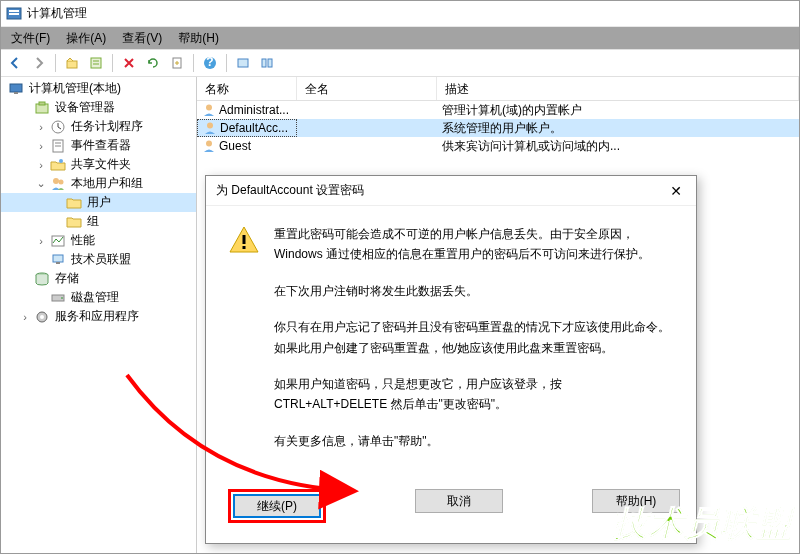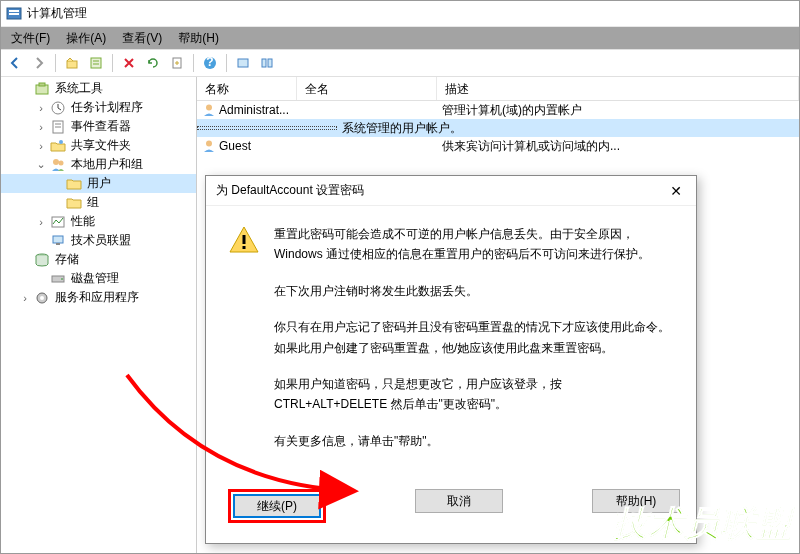--- a/index.html
+++ b/index.html
@@ -147,28 +147,35 @@
       <svg width="14" height="14" viewBox="0 0 14 14">
         <rect x="2" y="3" width="4" height="8" fill="#cde6f7" stroke="#4a86c5"></rect>
         <rect x="8" y="3" width="4" height="8" fill="#cde6f7" stroke="#4a86c5"></rect>
       </svg>
     </div>
 </div>
 
 <div class="main-area">
 
   <div class="tree-panel">
+    <div class="tree-node">
+      <span class="tree-icon"><svg class="svg-icon" viewBox="0 0 16 16">
+            <rect x="2" y="3" width="12" height="8" fill="#4a86c5" stroke="#2a5a8a"></rect>
+            <rect x="6" y="11" width="4" height="2" fill="#888"></rect>
+          </svg></span>
+      <span class="tree-label">计算机管理(本地)</span>
+    </div>
     <div id="tree-nodes">
         <div class="tree-node indent-1">
           <span class="tree-toggle"></span>
           <span class="tree-icon"><svg class="svg-icon" viewBox="0 0 16 16">
               <rect x="2" y="4" width="12" height="9" fill="#d8e8b8" stroke="#7aad3a"></rect>
               <rect x="5" y="2" width="6" height="3" fill="#b8d088" stroke="#7aad3a"></rect>
             </svg></span>
-          <span class="tree-label">系统工具</span>
+          <span class="tree-label">设备管理器</span>
         </div>
         <div class="tree-node indent-2">
           <span class="tree-toggle">›</span>
           <span class="tree-icon"><svg class="svg-icon" viewBox="0 0 16 16">
               <circle cx="8" cy="8" r="6" fill="#fff" stroke="#888"></circle>
               <path d="M8 4 L8 8 L11 10" stroke="#444" fill="none"></path>
             </svg></span>
           <span class="tree-label">任务计划程序</span>
         </div>
         <div class="tree-node indent-2">
@@ -267,20 +274,27 @@
             <span class="row-icon"><svg class="svg-icon" viewBox="0 0 14 14">
                 <circle cx="7" cy="4.5" r="3" fill="#f0c080"></circle>
                 <path d="M2 13 Q7 8 12 13" fill="#6aadea"></path>
               </svg></span>
             <span>Administrat...</span>
           </div>
           <div class="list-cell col-fullname"></div>
           <div class="list-cell col-desc">管理计算机(域)的内置帐户</div>
         </div>
         <div class="list-row selected">
+          <div class="list-cell col-name">
+            <span class="row-icon"><svg class="svg-icon" viewBox="0 0 14 14">
+                <circle cx="7" cy="4.5" r="3" fill="#f0c080"></circle>
+                <path d="M2 13 Q7 8 12 13" fill="#6aadea"></path>
+              </svg></span>
+            <span>DefaultAcc...</span>
+          </div>
           <div class="list-cell col-fullname"></div>
           <div class="list-cell col-desc">系统管理的用户帐户。</div>
         </div>
         <div class="list-row">
           <div class="list-cell col-name">
             <span class="row-icon"><svg class="svg-icon" viewBox="0 0 14 14">
                 <circle cx="7" cy="4.5" r="3" fill="#f0c080"></circle>
                 <path d="M2 13 Q7 8 12 13" fill="#6aadea"></path>
               </svg></span>
             <span>Guest</span>

